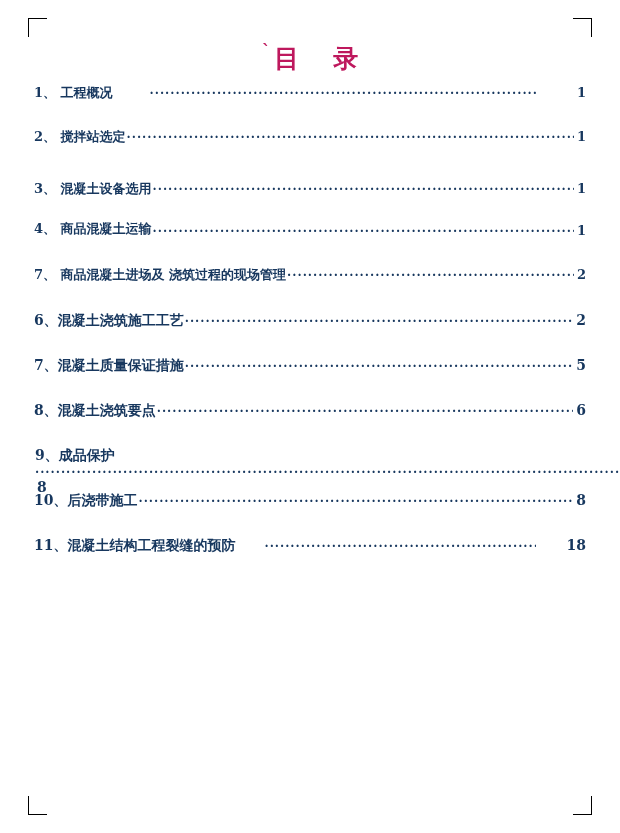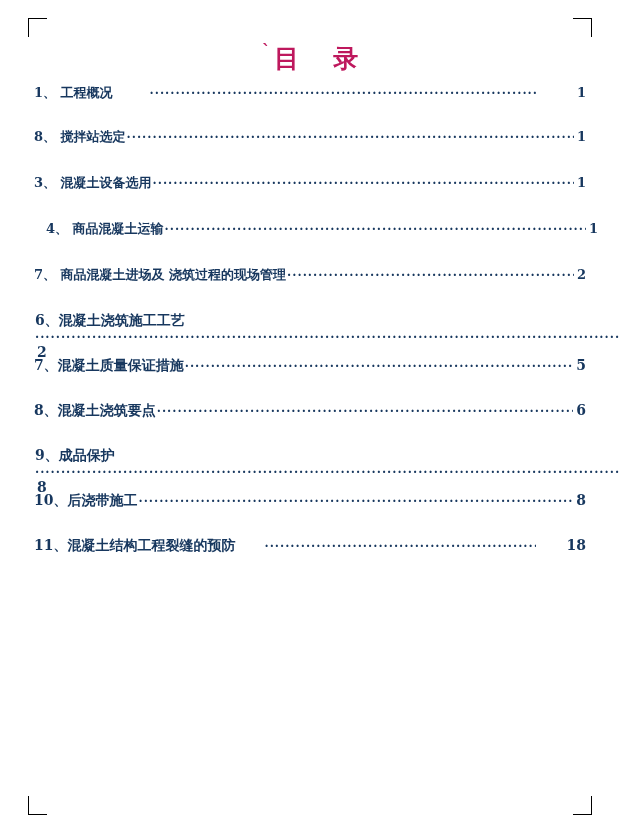--- a/index.html
+++ b/index.html
@@ -102,40 +102,40 @@
     <span class="tick">`</span><span>目</span><span class="gap"></span><span>录</span>
   </div>
 
   <div class="toc">
       <div class="toc-entry" style="position: absolute; top: 0px; left: 0px; width: 552px; font-size: 13px; gap: 36px;">
         <span class="lbl">1、  工程概况</span>
         <span class="leader">............................................................................................................................................................................................................................</span>
         <span class="pg">1</span>
       </div>
       <div class="toc-entry" style="position: absolute; top: 44px; left: 0px; width: 552px; font-size: 13px;">
-        <span class="lbl">8、  搅拌站选定</span>
+        <span class="lbl">2、  搅拌站选定</span>
         <span class="leader">............................................................................................................................................................................................................................</span>
         <span class="pg">1</span>
       </div>
-      <div class="toc-entry" style="position: absolute; top: 90px; left: 0px; width: 552px; font-size: 13px; text-align: right;">
+      <div class="toc-entry" style="position: absolute; top: 96px; left: 0px; width: 552px; font-size: 13px; text-align: right;">
         <span class="lbl">3、 混凝土设备选用</span>
         <span class="leader">............................................................................................................................................................................................................................</span>
         <span class="pg">1</span>
       </div>
-      <div class="toc-entry" style="position: absolute; top: 136px; left: 12px; width: 552px; font-size: 13px;">
+      <div class="toc-entry" style="position: absolute; top: 136px; left: 0px; width: 552px; font-size: 13px; align-items: flex-end;">
         <span class="lbl">4、 商品混凝土运输</span>
         <span class="leader">............................................................................................................................................................................................................................</span>
         <span class="pg">1</span>
       </div>
       <div class="toc-entry" style="position: absolute; top: 182px; left: 0px; width: 552px; font-size: 13px;">
         <span class="lbl">7、 商品混凝土进场及 浇筑过程的现场管理</span>
         <span class="leader">............................................................................................................................................................................................................................</span>
         <span class="pg">2</span>
       </div>
-      <div class="toc-entry" style="position: absolute; top: 228px; left: 0px; width: 552px; font-size: 14px; flex-direction: column;">
+      <div class="toc-entry" style="position: absolute; top: 228px; left: 0px; width: 552px; font-size: 14px;">
         <span class="lbl">6、混凝土浇筑施工工艺</span>
         <span class="leader">............................................................................................................................................................................................................................</span>
         <span class="pg">2</span>
       </div>
       <div class="toc-entry" style="position: absolute; top: 273px; left: 0px; width: 552px; font-size: 14px;">
         <span class="lbl">7、混凝土质量保证措施</span>
         <span class="leader">............................................................................................................................................................................................................................</span>
         <span class="pg">5</span>
       </div>
       <div class="toc-entry" style="position: absolute; top: 318px; left: 0px; width: 552px; font-size: 14px;">

